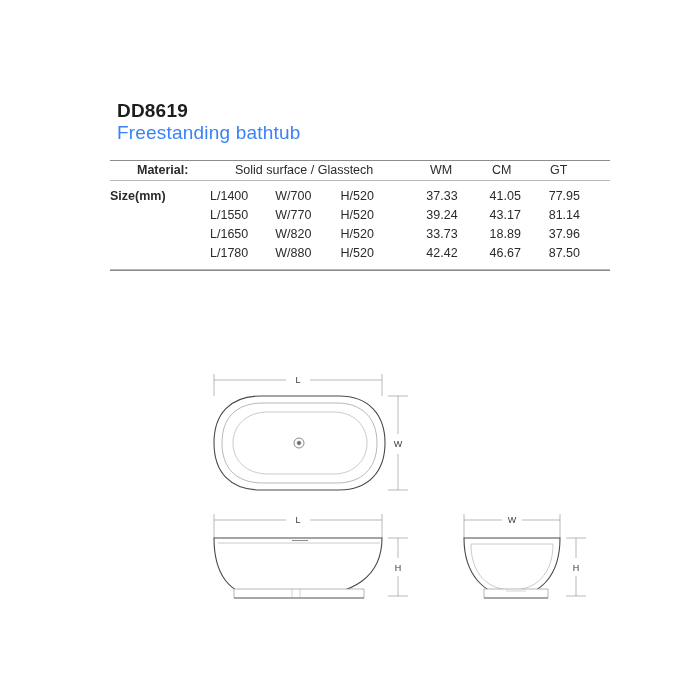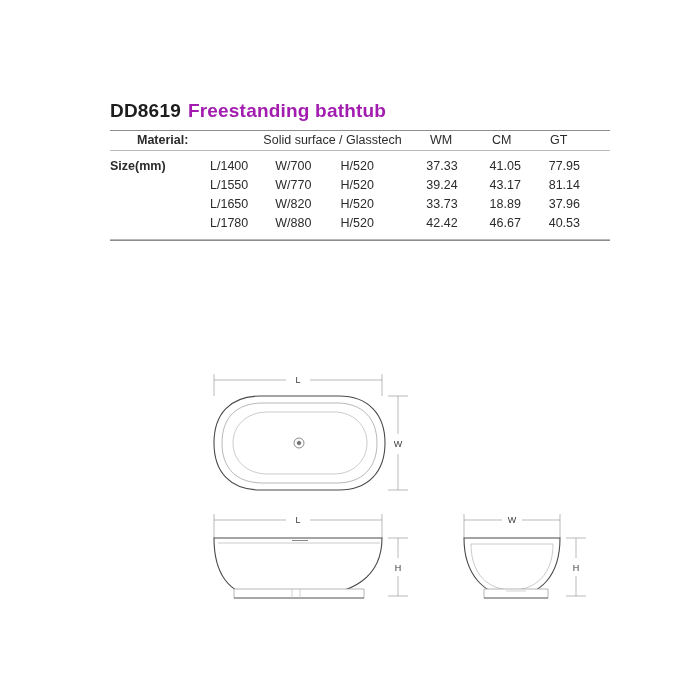--- a/index.html
+++ b/index.html
@@ -27,29 +27,30 @@
     top: 100px;
     width: 500px;
   }
 
   
   .title-row {
     display: flex;
     align-items: baseline;
     font-size: 19px;
     letter-spacing: 0.2px;
-    margin-bottom: 8px;
+    margin-bottom: 16px;
+    flex-direction: column;
   }
   .title-code {
     font-weight: bold;
     color: #1d1d1d;
   }
   .title-name {
-    font-weight: bold;
-    color: #a21caf;
+    font-weight: normal;
+    color: #3b82f6;
     margin-left: 7px;
   }
 
   
   .rule {
     height: 1px;
     background: #8d8d8d;
     width: 100%;
   }
   .rule.thin { background: #b8b8b8; }
@@ -66,21 +67,21 @@
   }
   .c-label  { width: 98px; font-weight: bold; white-space: nowrap; }
   .c-l      { width: 64px; }
   .c-w      { width: 64px; }
   .c-h      { width: 84px; }
   .c-wm     { width: 62px; margin-top: 10px; }
   .c-cm     { width: 58px; }
   .c-gt     { width: 60px; }
 
   .matrow td { padding-top: 5px; padding-bottom: 6px; }
-  .matrow .mat-val { font-weight: normal; text-align: center; }
+  .matrow .mat-val { font-weight: normal; }
   .matrow .mat-label { font-weight: bold; padding-left: 27px; }
   .hdr { font-weight: normal; }
 
   .sizeblock td { padding-top: 4px; }
   .sizeblock tr:first-child td { padding-top: 6px; }
   .sizeblock tr:last-child td { padding-bottom: 6px; }
 
   .cap-label { font-weight: bold; white-space: nowrap; }
   .capblock td { padding-top: 4px; }
   .capblock tr:first-child td { padding-top: 7px; }
@@ -156,21 +157,21 @@
         <td class="c-wm">33.73</td>
         <td class="c-cm">18.89</td>
         <td class="c-gt">37.96</td>
       </tr>
       <tr>
         <td class="c-l">L/1780</td>
         <td class="c-w">W/880</td>
         <td class="c-h">H/520</td>
         <td class="c-wm">42.42</td>
         <td class="c-cm">46.67</td>
-        <td class="c-gt">40.53</td>
+        <td class="c-gt">87.50</td>
       </tr>
     </tbody>
       </table>
 
     <div class="rule thin"></div>
 
 
     <div class="rule"></div>
   </div>
 

